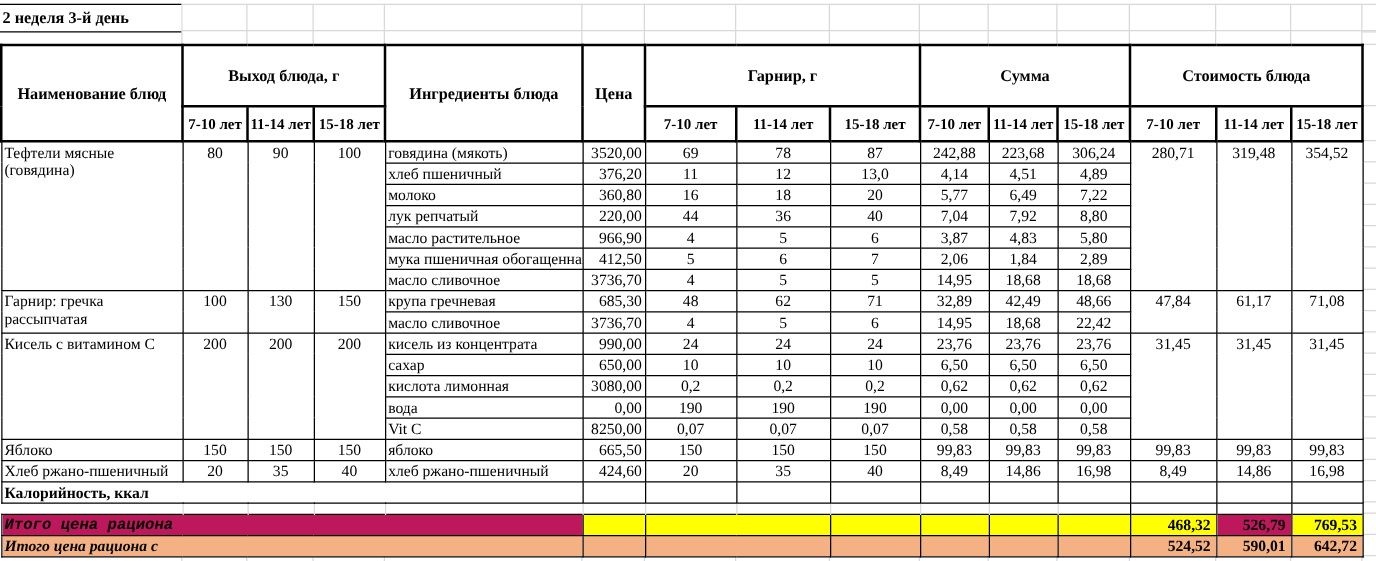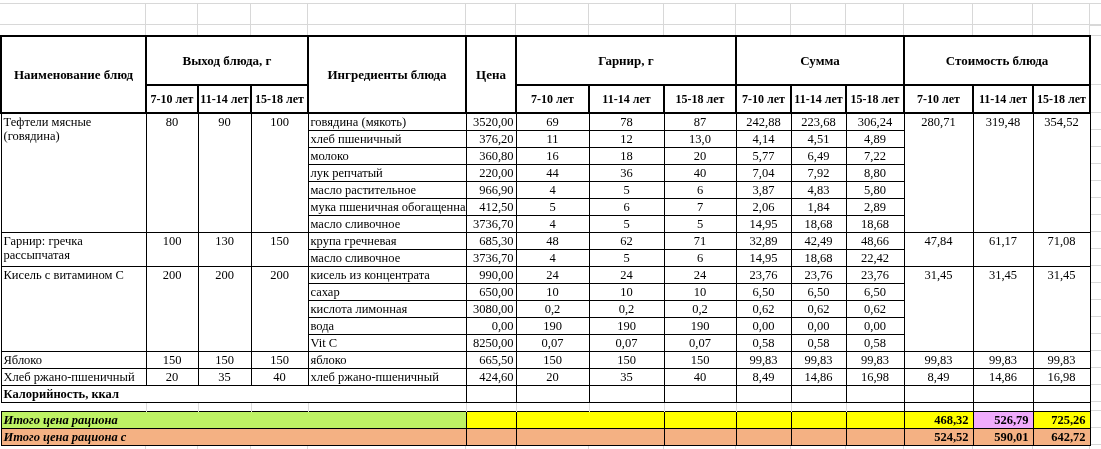--- a/index.html
+++ b/index.html
@@ -93,20 +93,21 @@
       <div class="hline" style="left: 1090px; top: 333px; width: 11px; height: 1px; background: rgb(216, 216, 216);"></div>
       <div class="hline" style="left: 1090px; top: 350px; width: 11px; height: 1px; background: rgb(216, 216, 216);"></div>
       <div class="hline" style="left: 1090px; top: 367px; width: 11px; height: 1px; background: rgb(216, 216, 216);"></div>
       <div class="hline" style="left: 1090px; top: 384px; width: 11px; height: 1px; background: rgb(216, 216, 216);"></div>
       <div class="hline" style="left: 1090px; top: 401px; width: 11px; height: 1px; background: rgb(216, 216, 216);"></div>
       <div class="hline" style="left: 1090px; top: 410px; width: 11px; height: 1px; background: rgb(216, 216, 216);"></div>
       <div class="hline" style="left: 1090px; top: 427px; width: 11px; height: 1px; background: rgb(216, 216, 216);"></div>
       <div class="hline" style="left: 1090px; top: 444px; width: 11px; height: 1px; background: rgb(216, 216, 216);"></div>
     </div>
 
+  <div class="title-cell">2 неделя 3-й день</div>
 
   <table class="menu">
     <colgroup>
       <col style="width:145px">
         <col style="width:52px">
         <col style="width:53px">
         <col style="width:57px">
       <col style="width:158px">
         <col style="width:50px">
       <col style="width:73px">
@@ -364,30 +365,30 @@
           <td class="g"></td>
           <td class="g"></td>
           <td class="g"></td>
           <td class="g"></td>
           <td class="gl"></td>
           <td class="gc"></td>
           <td class="gc"></td>
           <td class="gc"></td>
         </tr>
         <tr class="totalrow">
-          <td class="b lbl" colspan="5" style="background: #bef264;">Итого цена рациона</td>
+          <td class="b lbl" colspan="5" style="background: #be185d; font-family: Liberation Mono, monospace;">Итого цена рациона</td>
           <td class="b" style="background: rgb(255, 255, 0);"></td>
           <td class="b" colspan="2" style="background: rgb(255, 255, 0);"></td>
           <td class="b" style="background: rgb(255, 255, 0);"></td>
           <td class="b" style="background: rgb(255, 255, 0);"></td>
           <td class="b" style="background: rgb(255, 255, 0);"></td>
           <td class="b" style="background: rgb(255, 255, 0);"></td>
           <td class="b val" style="background: rgb(255, 255, 0);">468,32</td>
-          <td class="b val" style="background: #f0abfc;">526,79</td>
-          <td class="b val" style="background: rgb(255, 255, 0);">725,26</td>
+          <td class="b val" style="background: #be185d;">526,79</td>
+          <td class="b val" style="background: rgb(255, 255, 0);">769,53</td>
         </tr>
         <tr class="totalrow">
           <td class="b lbl" colspan="5" style="background: rgb(244, 177, 131);">Итого цена рациона с</td>
           <td class="b" style="background: rgb(244, 177, 131);"></td>
           <td class="b" colspan="2" style="background: rgb(244, 177, 131);"></td>
           <td class="b" style="background: rgb(244, 177, 131);"></td>
           <td class="b" style="background: rgb(244, 177, 131);"></td>
           <td class="b" style="background: rgb(244, 177, 131);"></td>
           <td class="b" style="background: rgb(244, 177, 131);"></td>
           <td class="b val" style="background: rgb(244, 177, 131); text-align: right;">524,52</td>

